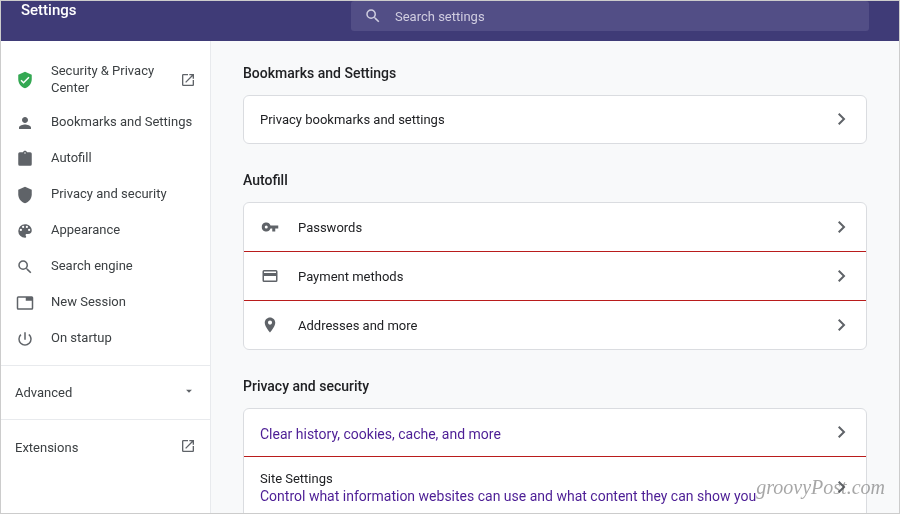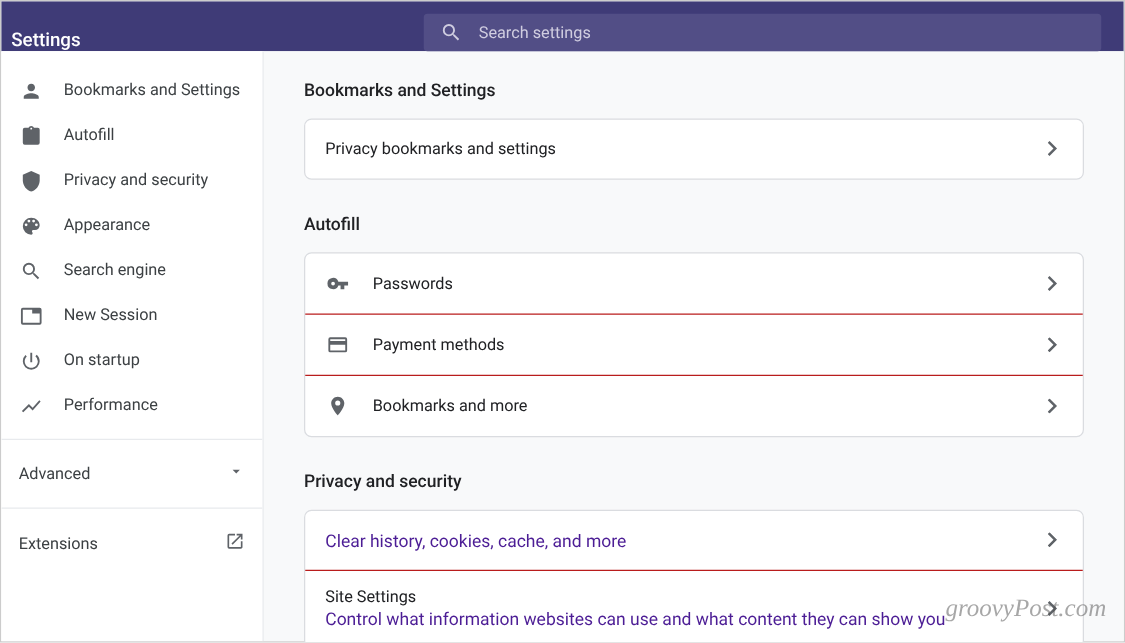--- a/index.html
+++ b/index.html
@@ -1,17 +1,17 @@
 <!DOCTYPE html>
 <html><head>
 <meta charset="utf-8">
 <style>
 * { margin:0; padding:0; box-sizing:border-box; font-family:Roboto,Arial,sans-serif; }
 body { width:900px; height:514px; background:#fff; overflow:hidden; border:1px solid #ccc; position:relative; }
-.header { height:40px; background:#3f3b77; display:flex; align-items:flex-end; padding:0 8px; }
+.header { height:40px; background:#3f3b77; display:flex; align-items:flex-start; padding:0 20px; }
 .title { color:#fff; font-size:15px; font-weight:500; flex:0 0 330px; }
 .search { flex:1; background:#524e86; border-radius:3px; height:30px; display:flex; align-items:center; padding:0 12px; gap:12px; margin-right:10px; }
 .search input { background:transparent; border:none; outline:none; color:#fde047; font-size:13px; width:100%; }
 .search input::placeholder { color:#d0cde0; }
 .layout { display:flex; height:calc(100% - 40px); background:#f8f9fa; }
 .sidebar { width:210px; background:#fff; padding-top:14px; border-right:1px solid #e8eaed; overflow-y:auto; }
 .nav-item { display:flex; align-items:center; padding:8px 14px; cursor:pointer; gap:16px; position:relative; }
 .nav-icon { width:20px; height:20px; display:flex; align-items:center; justify-content:center; flex-shrink:0; }
 .nav-icon svg { width:18px; height:18px; fill:#5f6368; }
 .nav-label { font-size:13px; color:#3c4043; line-height:1.3; }
@@ -50,20 +50,33 @@
           <path fill="#cfcde0" d="M15.5 14h-.79l-.28-.27A6.471 6.471 0 0016 9.5 6.5 6.5 0 109.5 16c1.61 0 3.09-.59 4.23-1.57l.27.28v.79l5 4.99L20.49 19l-4.99-5zm-6 0C7.01 14 5 11.99 5 9.5S7.01 5 9.5 5 14 7.01 14 9.5 11.99 14 9.5 14z"></path>
         </svg>
     </span>
     <input placeholder="Search settings" style="">
   </div>
 </div>
 
 <div class="layout">
   <div class="sidebar">
 
+    <div class="nav-item">
+      <span class="nav-icon green">
+        <svg viewBox="0 0 24 24">
+            <path d="M12 1L3 5v6c0 5.55 3.84 10.74 9 12 5.16-1.26 9-6.45 9-12V5l-9-4zm-2 16l-4-4 1.41-1.41L10 14.17l6.59-6.59L18 9l-8 8z"></path>
+          </svg>
+      </span>
+      <span class="nav-label">Security &amp; Privacy Center</span>
+      <span class="ext-icon">
+        <svg viewBox="0 0 24 24">
+            <path d="M19 19H5V5h7V3H5a2 2 0 00-2 2v14a2 2 0 002 2h14c1.1 0 2-.9 2-2v-7h-2v7zM14 3v2h3.59l-9.83 9.83 1.41 1.41L19 6.41V10h2V3h-7z"></path>
+          </svg>
+      </span>
+    </div>
 
     <div class="nav-item">
       <span class="nav-icon">
         <svg viewBox="0 0 24 24">
             <path d="M12 12c2.21 0 4-1.79 4-4s-1.79-4-4-4-4 1.79-4 4 1.79 4 4 4zm0 2c-2.67 0-8 1.34-8 4v2h16v-2c0-2.66-5.33-4-8-4z"></path>
           </svg>
       </span>
       <span class="nav-label">Bookmarks and Settings</span>
     </div>
 
@@ -115,28 +128,20 @@
 
     <div class="nav-item">
       <span class="nav-icon">
         <svg viewBox="0 0 24 24">
             <path d="M13 3h-2v10h2V3zm4.83 2.17l-1.42 1.42A6.92 6.92 0 0119 12c0 3.87-3.13 7-7 7s-7-3.13-7-7c0-2.02.86-3.84 2.24-5.12L5.83 5.46A8.932 8.932 0 003 12a9 9 0 0018 0c0-2.74-1.23-5.18-3.17-6.83z"></path>
           </svg>
       </span>
       <span class="nav-label">On startup</span>
     </div>
 
-    <div class="nav-item">
-      <span class="nav-icon">
-        <svg viewBox="0 0 24 24">
-            <path d="M3.5 18.49l6-6.01 4 4L22 6.92l-1.41-1.41-7.09 7.97-4-4L2 16.99z"></path>
-          </svg>
-      </span>
-      <span class="nav-label">Performance</span>
-    </div>
 
     <div class="divline"></div>
 
     <div class="adv">
       <span>Advanced</span>
       <span class="chev">
         <svg viewBox="0 0 24 24">
             <path d="M7 10l5 5 5-5z"></path>
           </svg>
       </span>
@@ -197,21 +202,21 @@
               <path d="M0 10.59L4.58 6 0 1.41 1.41 0l6 6-6 6z"></path>
             </svg></span>
       </div>
       <div class="row">
         <span class="row-icon">
             <svg viewBox="0 0 24 24">
               <path d="M12 2C8.13 2 5 5.13 5 9c0 5.25 7 13 7 13s7-7.75 7-13c0-3.87-3.13-7-7-7zm0 9.5A2.5 2.5 0 1112 6a2.5 2.5 0 010 5.5z"></path>
             </svg>
           </span>
         <div class="row-text">
-            <div class="row-label">Bookmarks and more</div>
+            <div class="row-label">Addresses and more</div>
           </div>
         <span class="row-arrow"><svg viewBox="0 0 8 12">
               <path d="M0 10.59L4.58 6 0 1.41 1.41 0l6 6-6 6z"></path>
             </svg></span>
       </div>
     </div>
 
     <div class="sec-title">Privacy and security</div>
     <div class="card">
       <div class="row">

